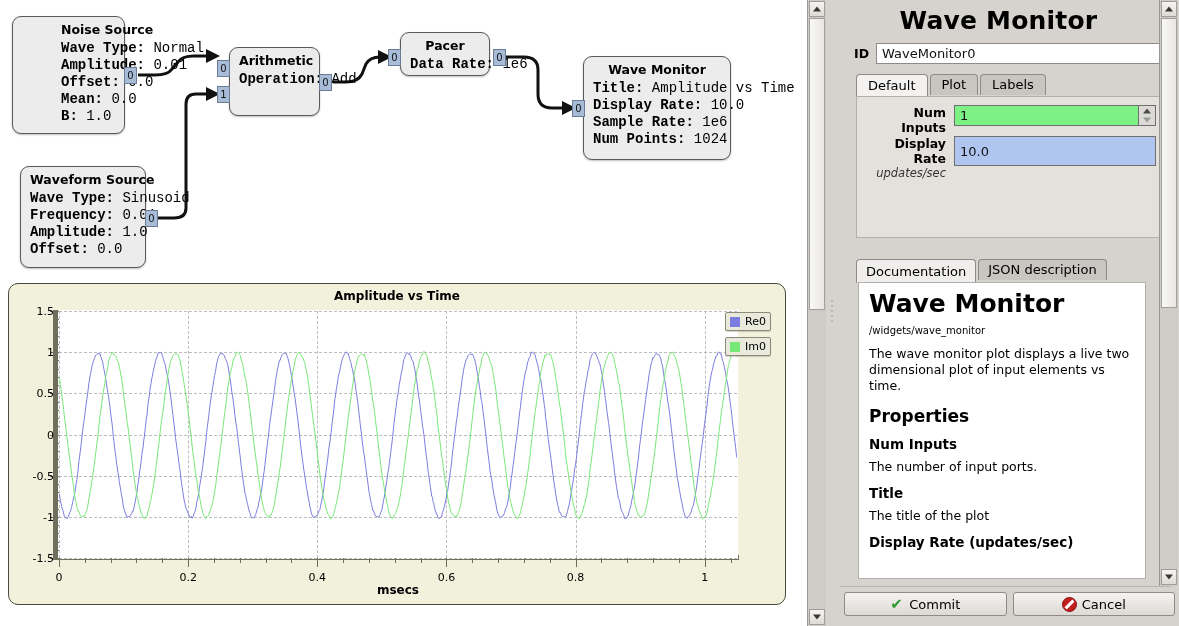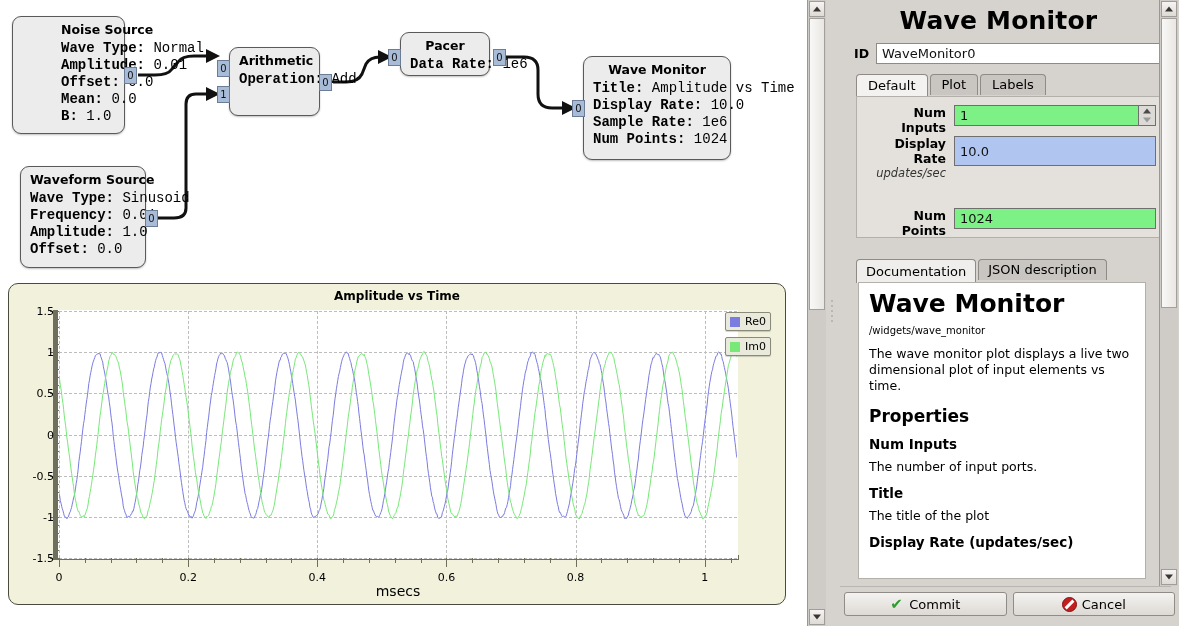--- a/index.html
+++ b/index.html
@@ -57,21 +57,21 @@
   .chart-title{position:absolute;left:0;right:0;top:5px;text-align:center;font-weight:bold;font-size:12px;color:#000;}
   .plot-area{position:absolute;left:49px;top:26px;width:680px;height:249px;background:#fff;border:1px solid #fff;box-sizing:border-box;}
   .axis-left{position:absolute;left:44px;top:26px;width:5px;height:250px;background:#6f6f5e;}
   .axis-bottom{position:absolute;left:44px;top:271px;width:686px;height:5px;background:#6f6f5e;}
   .ytick{position:absolute;right:100%;margin-right:5px;transform:translateY(-50%);font-size:11px;white-space:nowrap;color:#000;}
   .ytickmark{position:absolute;left:-9px;width:9px;height:1px;background:#6f6f5e;}
   .ytickmark.minor{left:-5px;width:5px;}
   .xtick{position:absolute;top:100%;margin-top:13px;transform:translateX(-50%);font-size:11px;color:#000;}
   .xtickmark{position:absolute;top:100%;margin-top:0px;width:1px;height:9px;background:#6f6f5e;}
   .xtickmark.minor{height:5px;}
-  .xlabel{position:absolute;left:49px;width:680px;top:299px;text-align:center;font-weight:normal;font-size:14px;}
+  .xlabel{position:absolute;left:49px;width:680px;top:299px;text-align:center;font-weight:bold;font-size:12px;}
   .gridline-h{position:absolute;left:0;right:0;height:0;border-top:1px dashed #bdbdbd;}
   .gridline-v{position:absolute;top:0;bottom:0;width:0;border-left:1px dashed #bdbdbd;}
   .legend{position:absolute;right:14px;top:28px;width:46px;}
   .legend-item{
     display:flex;align-items:center;gap:5px;background:#e9e9dc;border:1px solid #8a8a7a;
     border-radius:2px;padding:2px 4px;margin-bottom:6px;box-shadow:0 1px 1px rgba(0,0,0,.18);
   }
   .swatch{width:10px;height:10px;display:inline-block;}
   .legend-item span.lbl{font-size:11px;}
 
@@ -557,26 +557,20 @@
 
       <div class="field-row" style="top:39px;">
         <div class="field-label">
           <span class="fl-main">Display Rate</span>
           <span class="fl-sub">updates/sec</span>
         </div>
         <input class="field-input blue" style="height: 30px;" value="10.0">
       </div>
 
 
-      <div class="field-row" style="top:111px;">
-        <div class="field-label">
-          <span class="fl-main">Num Points</span>
-        </div>
-        <input class="field-input green" value="1024" style="">
-      </div>
 
     </div>
 
     <div class="doc-tabs">
       <div class="doc-tab active">Documentation</div>
       <div class="doc-tab">JSON description</div>
     </div>
 
     <div class="doc-body">
       <div class="doc-h1">Wave Monitor</div>

